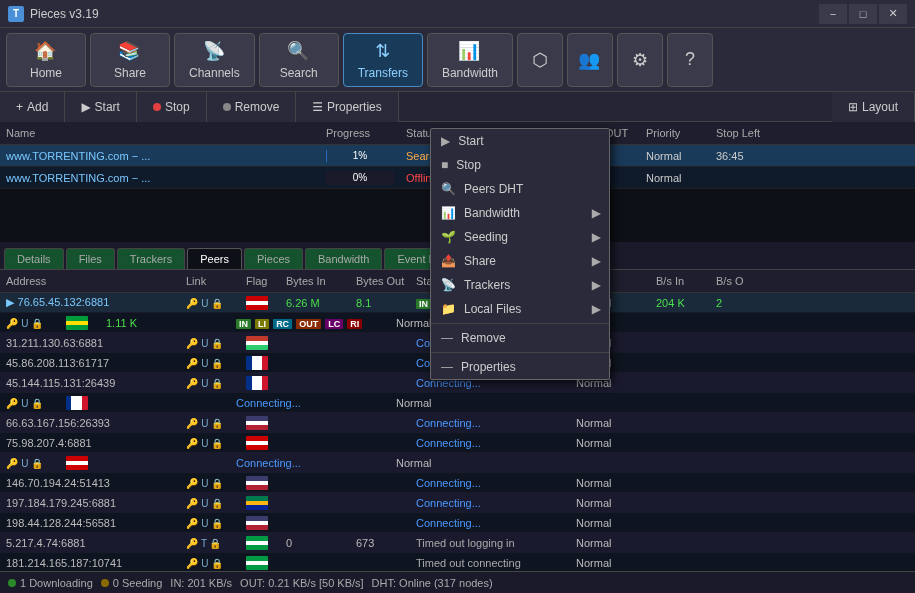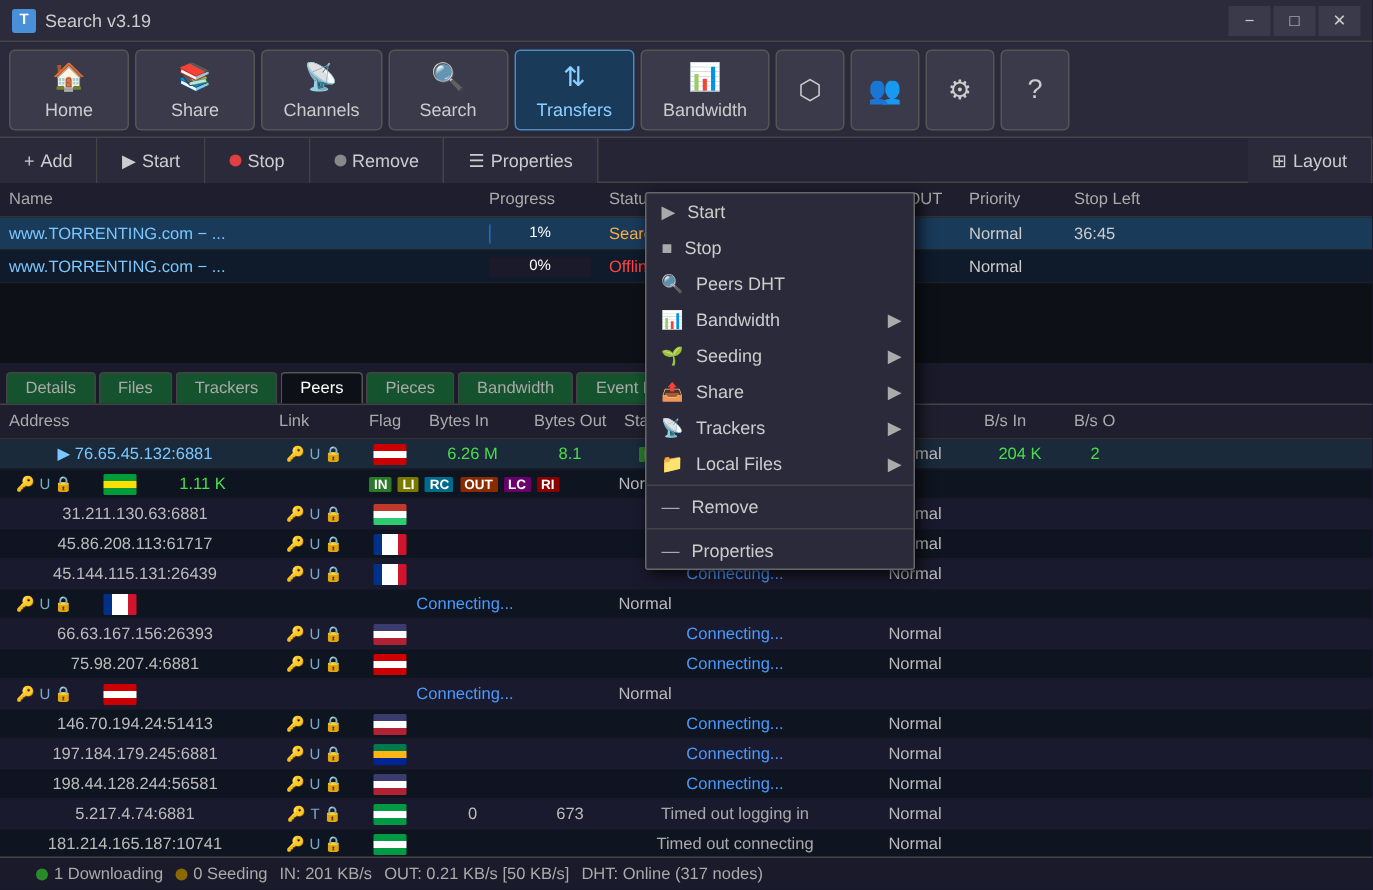--- a/index.html
+++ b/index.html
@@ -171,21 +171,20 @@
       align-items: center;
     }
     .ph { padding: 2px 6px; white-space: nowrap; }
     .peer-row {
       display: flex;
       align-items: center;
       height: 20px;
       border-bottom: 1px solid #1a1a2a;
       font-size: 11px;
       color: #bbb;
-      text-align: center;
     }
     .peer-row:nth-child(even) { background: #0f1520; }
     .pd { padding: 1px 6px; white-space: nowrap; overflow: hidden; }
 
     
     .flag {
       display: inline-block;
       width: 22px; height: 14px;
       border-radius: 1px;
       vertical-align: middle;
@@ -240,21 +239,21 @@
     
     #status-bar {
       position: absolute;
       bottom: 0;
       left: 0; right: 0;
       height: 22px;
       background: #1a1a2a;
       border-top: 1px solid #444;
       display: flex;
       align-items: center;
-      padding: 0 24px;
+      padding: 0 8px;
       gap: 8px;
       font-size: 11px;
       color: #aaa;
     }
     .status-indicator {
       display: flex; align-items: center; gap: 4px;
     }
     .status-dot {
       width: 8px; height: 8px; border-radius: 50%;
     }
@@ -275,21 +274,21 @@
       overflow: hidden;
       display: flex;
       flex-direction: column;
     }
   </style>
 </head>
 <body>
 
 <div id="title-bar">
   <div class="app-icon">T</div>
-  <span class="title">Search v3.19</span>
+  <span class="title">Pieces v3.19</span>
   <div class="win-controls">
     <button class="win-btn">−</button>
     <button class="win-btn">□</button>
     <button class="win-btn close">✕</button>
   </div>
 </div>
 
 <div id="toolbar">
   <button class="toolbar-btn">
     <span class="btn-icon">🏠</span>

